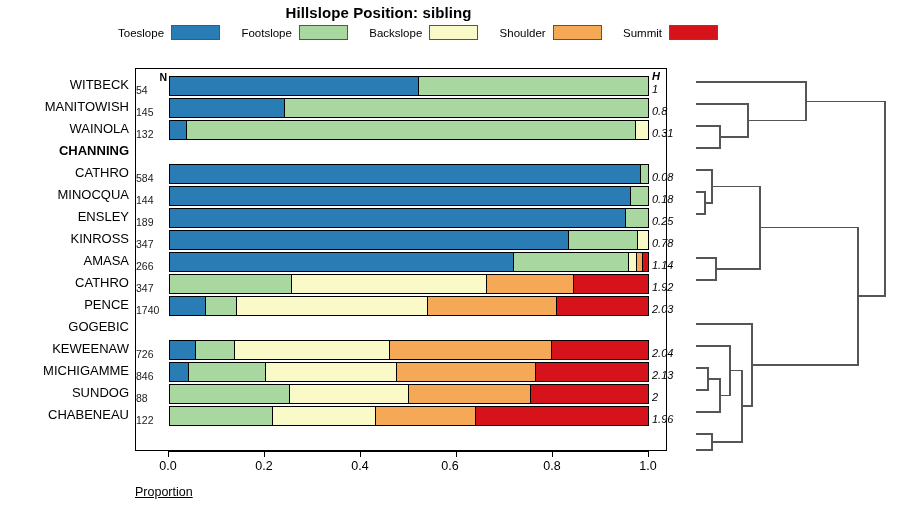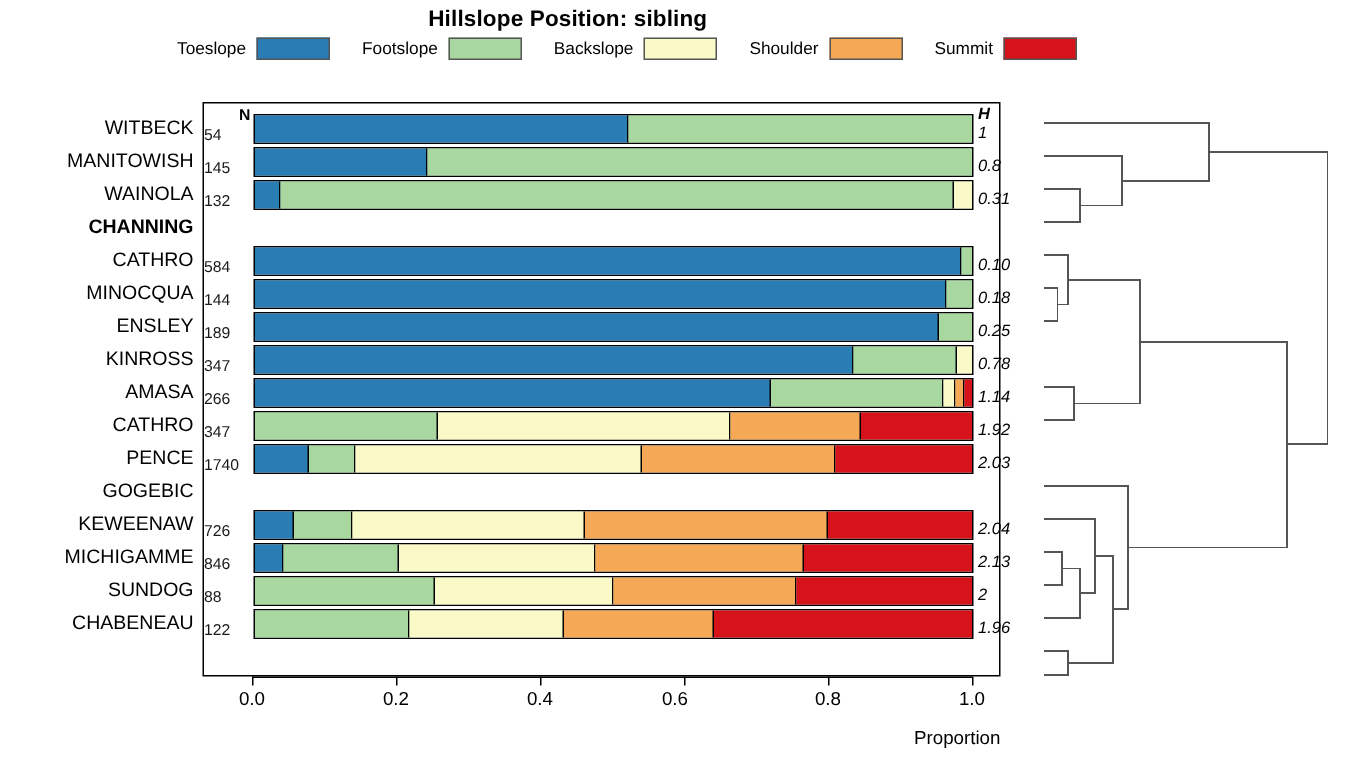--- a/index.html
+++ b/index.html
@@ -112,21 +112,21 @@
   #xaxis .axline {
     position:absolute; left:33px; top:0; width:480px; height:1px; background:#000;
   }
   .xtick { position:absolute; top:0; width:1px; height:6px; background:#000; }
   .xticklabel {
     position:absolute; top:8px; width:60px; margin-left:-30px;
     text-align:center; font-size:12.5px;
   }
   #xaxis-title {
     position:absolute; left:135px; top:485px; width:532px;
-    text-align:right; font-size:12.5px;
+    text-align:left; font-size:12.5px;text-decoration:underline;
   }
 
   
   #dendro { position:absolute; left:680px; top:68px; width:220px; height:383px; }
   #dendro svg { display:block; }
 </style>
 </head>
 <body>
 
 <div id="chart-title">Hillslope Position: sibling</div>
@@ -201,21 +201,21 @@
           <div class="seg" style="flex: 0 0 2.5%; background: rgb(250, 250, 200);"></div>
         </div>
         <div class="h-val">0.31</div>
       </div>
       <div class="row" style="top: 94px;">
         <div class="n-val">584</div>
         <div class="bar">
           <div class="seg" style="flex: 0 0 98.5%; background: rgb(42, 124, 181);"></div>
           <div class="seg" style="flex: 0 0 1.5%; background: rgb(168, 216, 160);"></div>
         </div>
-        <div class="h-val">0.10</div>
+        <div class="h-val">0.08</div>
       </div>
       <div class="row" style="top: 116px;">
         <div class="n-val">144</div>
         <div class="bar">
           <div class="seg" style="flex: 0 0 96.5%; background: rgb(42, 124, 181);"></div>
           <div class="seg" style="flex: 0 0 3.5%; background: rgb(168, 216, 160);"></div>
         </div>
         <div class="h-val">0.18</div>
       </div>
       <div class="row" style="top: 138px;">

